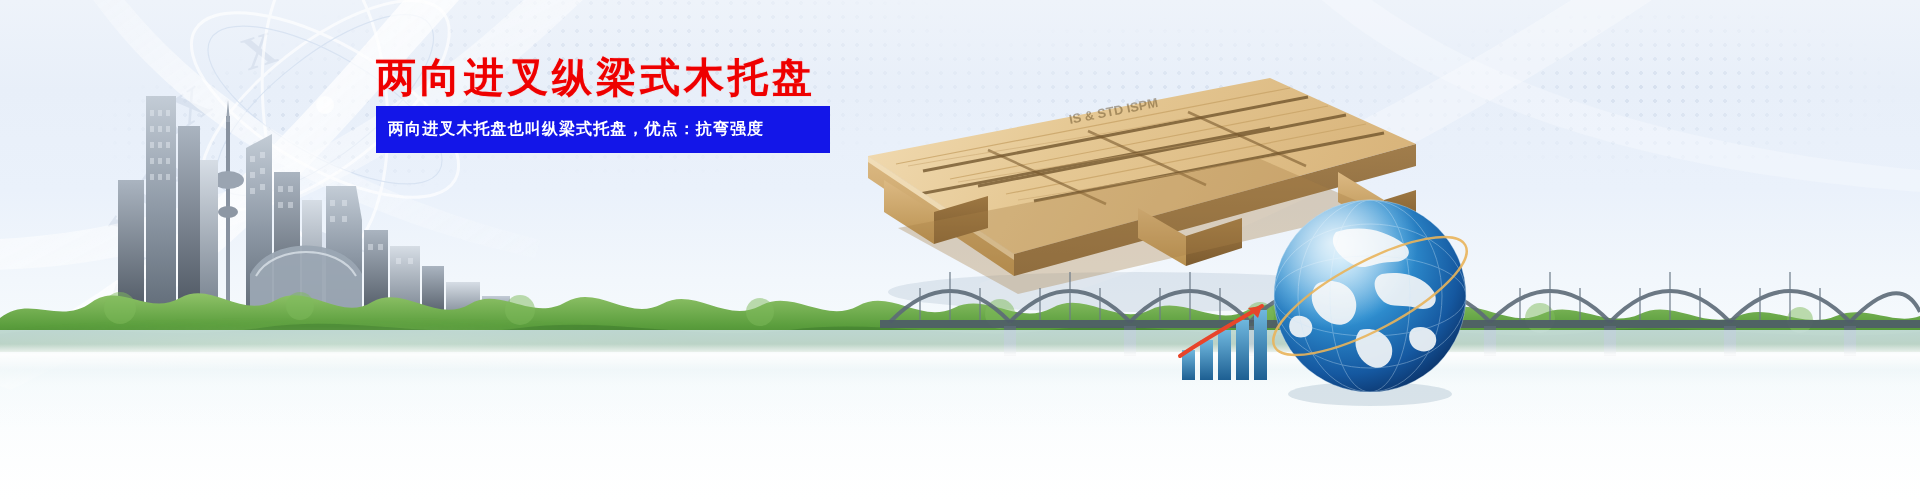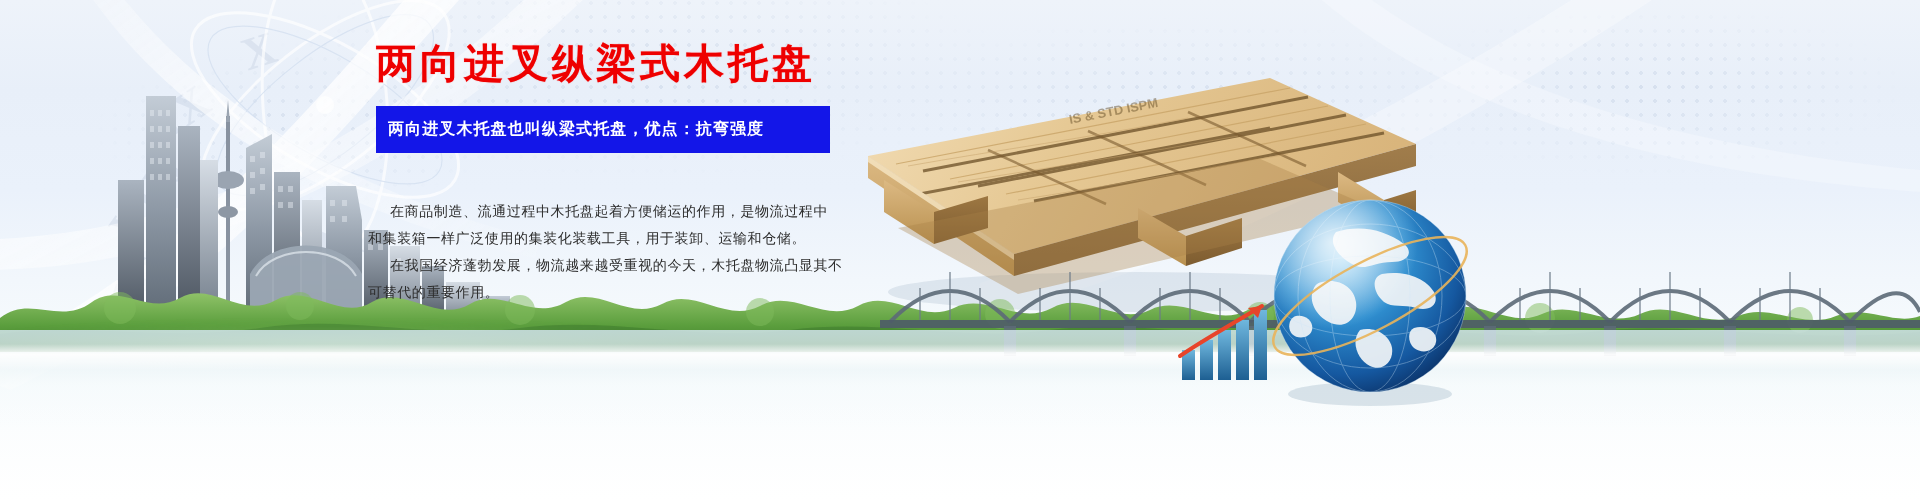--- a/index.html
+++ b/index.html
@@ -108,22 +108,22 @@
   #globe { left:1264px; top:196px; width:212px; height:212px; }
 
   
   #growth { left:1176px; top:300px; width:120px; height:80px; }
 
   
   #content { position:absolute; left:0; top:0; width:1920px; height:500px; }
 
   #title {
     position:absolute;
-    left:376px; top:44px;
-    font-family:Liberation Mono, monospace;
+    left:376px; top:54px;
+    font-family:Liberation Sans, sans-serif;
     font-weight:700;
     font-size:40px;
     line-height:46px;
     letter-spacing:4px;
     color:#ee0000;
     text-shadow:0 0 1px rgba(255,80,80,.8);
     white-space:nowrap;
   }
 
   #highlight-box {
@@ -500,21 +500,15 @@
   </svg>
 
   <div id="content">
 
     <div id="title">两向进叉纵梁式木托盘</div>
 
     <div id="highlight-box">
       <div class="hl-line">两向进叉木托盘也叫纵梁式托盘，优点：抗弯强度</div>
     </div>
 
-    <div id="body-text">
-      <p>在商品制造、流通过程中木托盘起着方便储运的作用，是物流过程中</p>
-      <p class="wrapline">和集装箱一样广泛使用的集装化装载工具，用于装卸、运输和仓储。</p>
-      <p>在我国经济蓬勃发展，物流越来越受重视的今天，木托盘物流凸显其不</p>
-      <p class="wrapline">可替代的重要作用。</p>
-    </div>
 
   </div>
 </div>
 
 </body></html>

